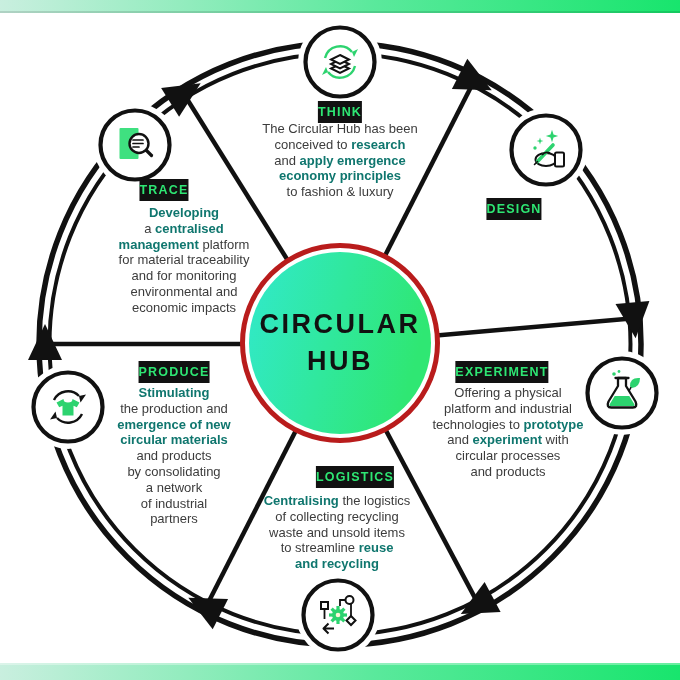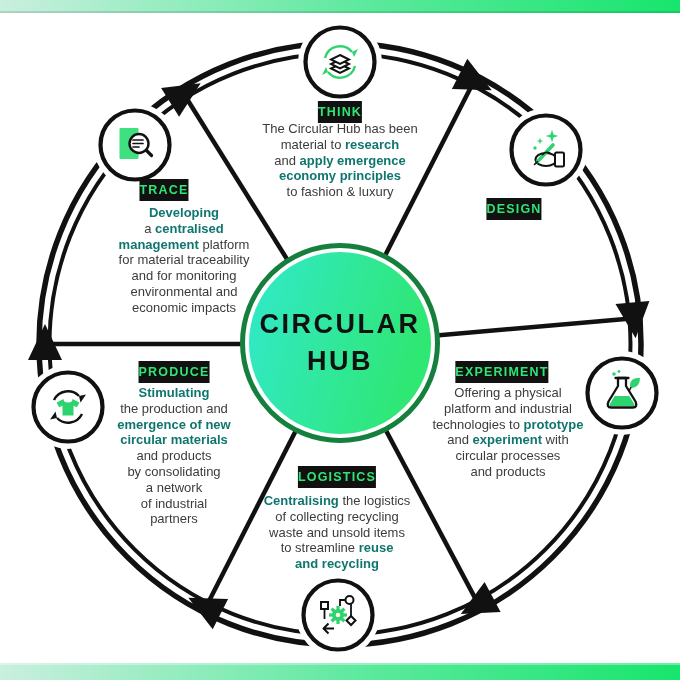--- a/index.html
+++ b/index.html
@@ -3,36 +3,36 @@
 <meta charset="utf-8">
 <style>
   html,body{margin:0;padding:0;background:#fff;}
   .stage{position:relative;width:680px;height:680px;overflow:hidden;background:#ffffff;
          font-family:"Liberation Sans", sans-serif;}
   .strip{position:absolute;left:0;right:0;background:linear-gradient(90deg,#c9efdf 0%,#5ae99c 55%,#18e56d 100%);}
   .strip.top{top:0;height:13px;box-shadow:inset 0 -2px 0 rgba(0,0,0,0.12);}
   .strip.bottom{bottom:0;height:17px;box-shadow:inset 0 2px 0 rgba(255,255,255,0.35);}
   svg.diagram{position:absolute;left:0;top:0;}
   .ink{stroke:#111;fill:none;}
-  .hub{position:absolute;left:240px;top:243px;width:190px;height:190px;border:5px solid #15803d;
+  .hub{position:absolute;left:240px;top:243px;width:190px;height:190px;border:5px solid #b91c1c;
        border-radius:50%;background:#fff;}
   .hub-fill{position:absolute;inset:4px;border-radius:50%;
        background:linear-gradient(105deg,#31e9c7 5%,#2fe773 85%);
        display:flex;flex-direction:column;align-items:center;justify-content:center;}
   .hub-title{font-size:27px;font-weight:700;letter-spacing:2.5px;color:#111;line-height:37px;text-align:center;}
   .badge{position:absolute;transform:translate(-50%,-50%);background:#111;color:#2ee673;
          font-size:12.5px;font-weight:700;letter-spacing:1.2px;padding:4px 0 4px;white-space:nowrap;}
   .blurb{position:absolute;transform:translateX(-50%);width:240px;text-align:center;
          font-size:13px;line-height:15.8px;color:#3c3c3c;white-space:pre-line;pointer-events:none;}
   .blurb .b{font-weight:700;color:#0f766e;}
   
   .badge.think{left:340px;top:112px;}
   .badge.design{left:514px;top:209px;}
   .badge.experiment{left:502px;top:372px;}
-  .badge.logistics{left:337px;top:477px;}
+  .badge.logistics{left:355px;top:477px;}
   .badge.produce{left:174px;top:372px;}
   .badge.trace{left:164px;top:190px;}
   
   .blurb.think{left:340px;top:121px;}
   .blurb.design{left:517px;top:224px;}
   .blurb.experiment{left:508px;top:385px;}
   .blurb.logistics{left:337px;top:493px;}
   .blurb.produce{left:174px;top:385px;}
   .blurb.trace{left:184px;top:205px;}
 </style>
@@ -162,21 +162,21 @@
   </div>
 
   <div class="badge think">THINK</div>
   <div class="badge design">DESIGN</div>
   <div class="badge experiment">EXPERIMENT</div>
   <div class="badge logistics">LOGISTICS</div>
   <div class="badge produce">PRODUCE</div>
   <div class="badge trace">TRACE</div>
 
   <div class="blurb think"><span>The Circular Hub has been
-material to </span><span class="b">research</span><span>
+conceived to </span><span class="b">research</span><span>
 and </span><span class="b">apply emergence
 economy principles</span><span>
 to fashion &amp; luxury</span></div>
   <div class="blurb experiment"><span>Offering a physical
 platform and industrial
 technologies to </span><span class="b">prototype</span><span>
 and </span><span class="b">experiment</span><span> with
 circular processes
 and products</span></div>
   <div class="blurb logistics"><span class="b">Centralising</span><span> the logistics

